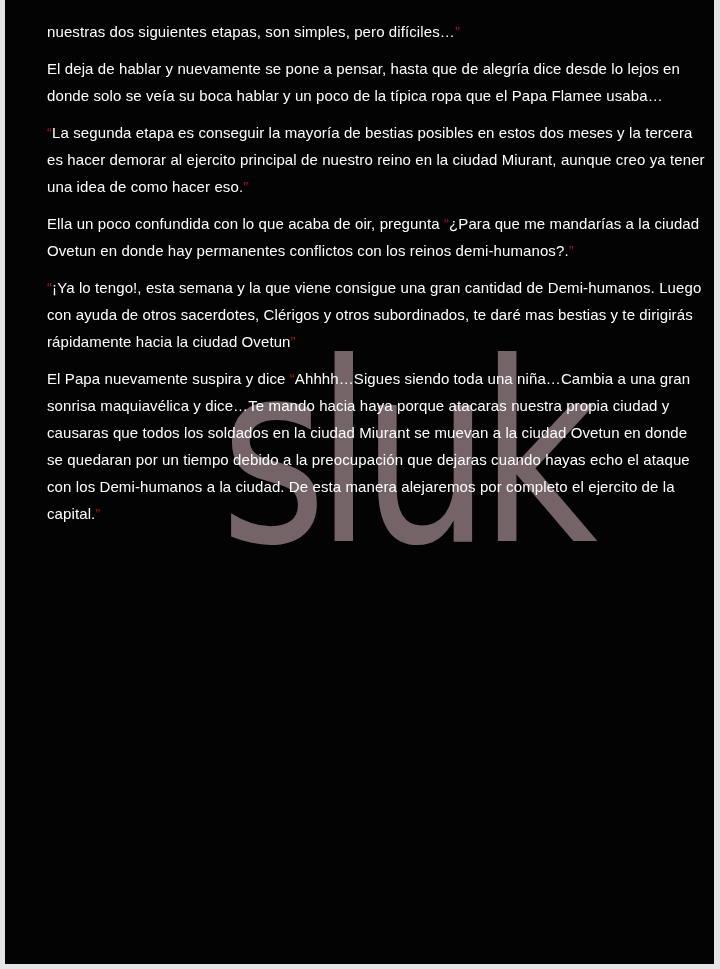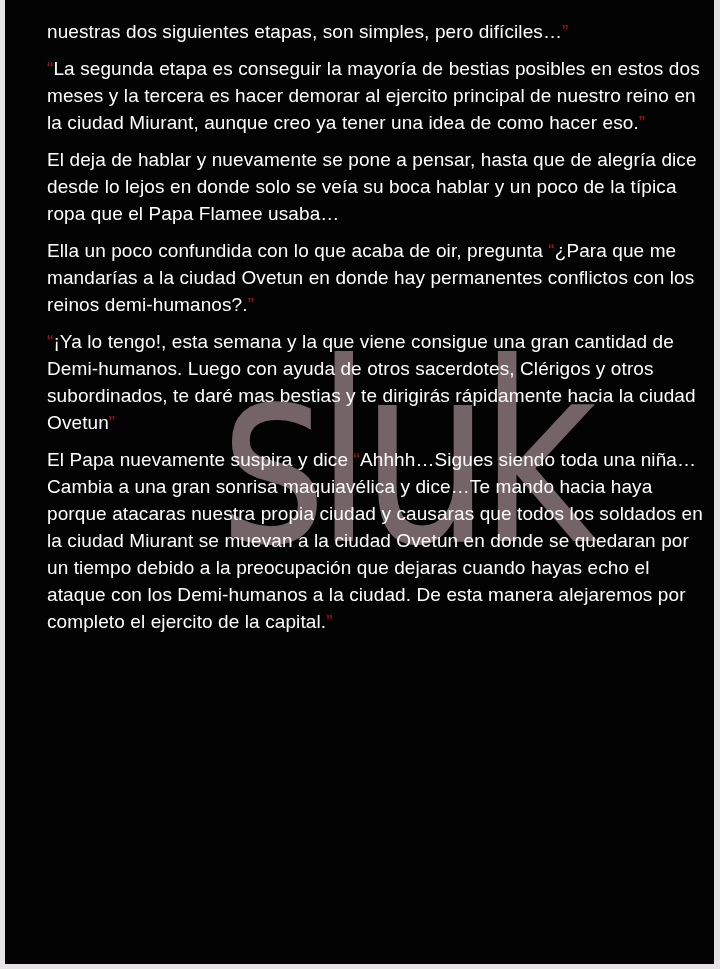--- a/index.html
+++ b/index.html
@@ -38,21 +38,21 @@
       pointer-events: none;
       user-select: none;
     }
     .content {
       position: absolute;
       left: 42px;
       top: 18px;
       width: 660px;
       z-index: 2;
       font-family: "Liberation Sans", sans-serif;
-      font-size: 19px;
+      font-size: 15px;
       line-height: 27px;
       color: #ffffff;
       letter-spacing: 0.1px;
     }
     .para {
       margin: 0 0 10px 0;
       white-space: normal;
     }
     .q {
       color: #a4121a;
@@ -65,25 +65,25 @@
 
   <div class="watermark">sluk</div>
 
   <div class="content">
 
     <p class="para">
       <span>nuestras dos siguientes etapas, son simples, pero difíciles…</span><span class="q">”</span>
     </p>
 
     <p class="para">
-      <span class="q">“</span><span>La segunda etapa es conseguir la mayoría de bestias posibles en estos dos meses y la tercera es hacer demorar al ejercito principal de nuestro reino en la ciudad Miurant, aunque creo ya tener una idea de como hacer eso.</span><span class="q">”</span>
+      <span>El deja de hablar y nuevamente se pone a pensar, hasta que de alegría dice desde lo lejos en donde solo se veía su boca hablar y un poco de la típica ropa que el Papa Flamee usaba…</span>
     </p>
 
     <p class="para">
-      <span>El deja de hablar y nuevamente se pone a pensar, hasta que de alegría dice desde lo lejos en donde solo se veía su boca hablar y un poco de la típica ropa que el Papa Flamee usaba…</span>
+      <span class="q">“</span><span>La segunda etapa es conseguir la mayoría de bestias posibles en estos dos meses y la tercera es hacer demorar al ejercito principal de nuestro reino en la ciudad Miurant, aunque creo ya tener una idea de como hacer eso.</span><span class="q">”</span>
     </p>
 
     <p class="para">
       <span>Ella un poco confundida con lo que acaba de oir, pregunta </span><span class="q">“</span><span>¿Para que me mandarías a la ciudad Ovetun en donde hay permanentes conflictos con los reinos demi-humanos?.</span><span class="q">”</span>
     </p>
 
     <p class="para">
       <span class="q">“</span><span>¡Ya lo tengo!, esta semana y la que viene consigue una gran cantidad de Demi-humanos. Luego con ayuda de otros sacerdotes, Clérigos y otros subordinados, te daré mas bestias y te dirigirás rápidamente hacia la ciudad Ovetun</span><span class="q">”</span>
     </p>
 

